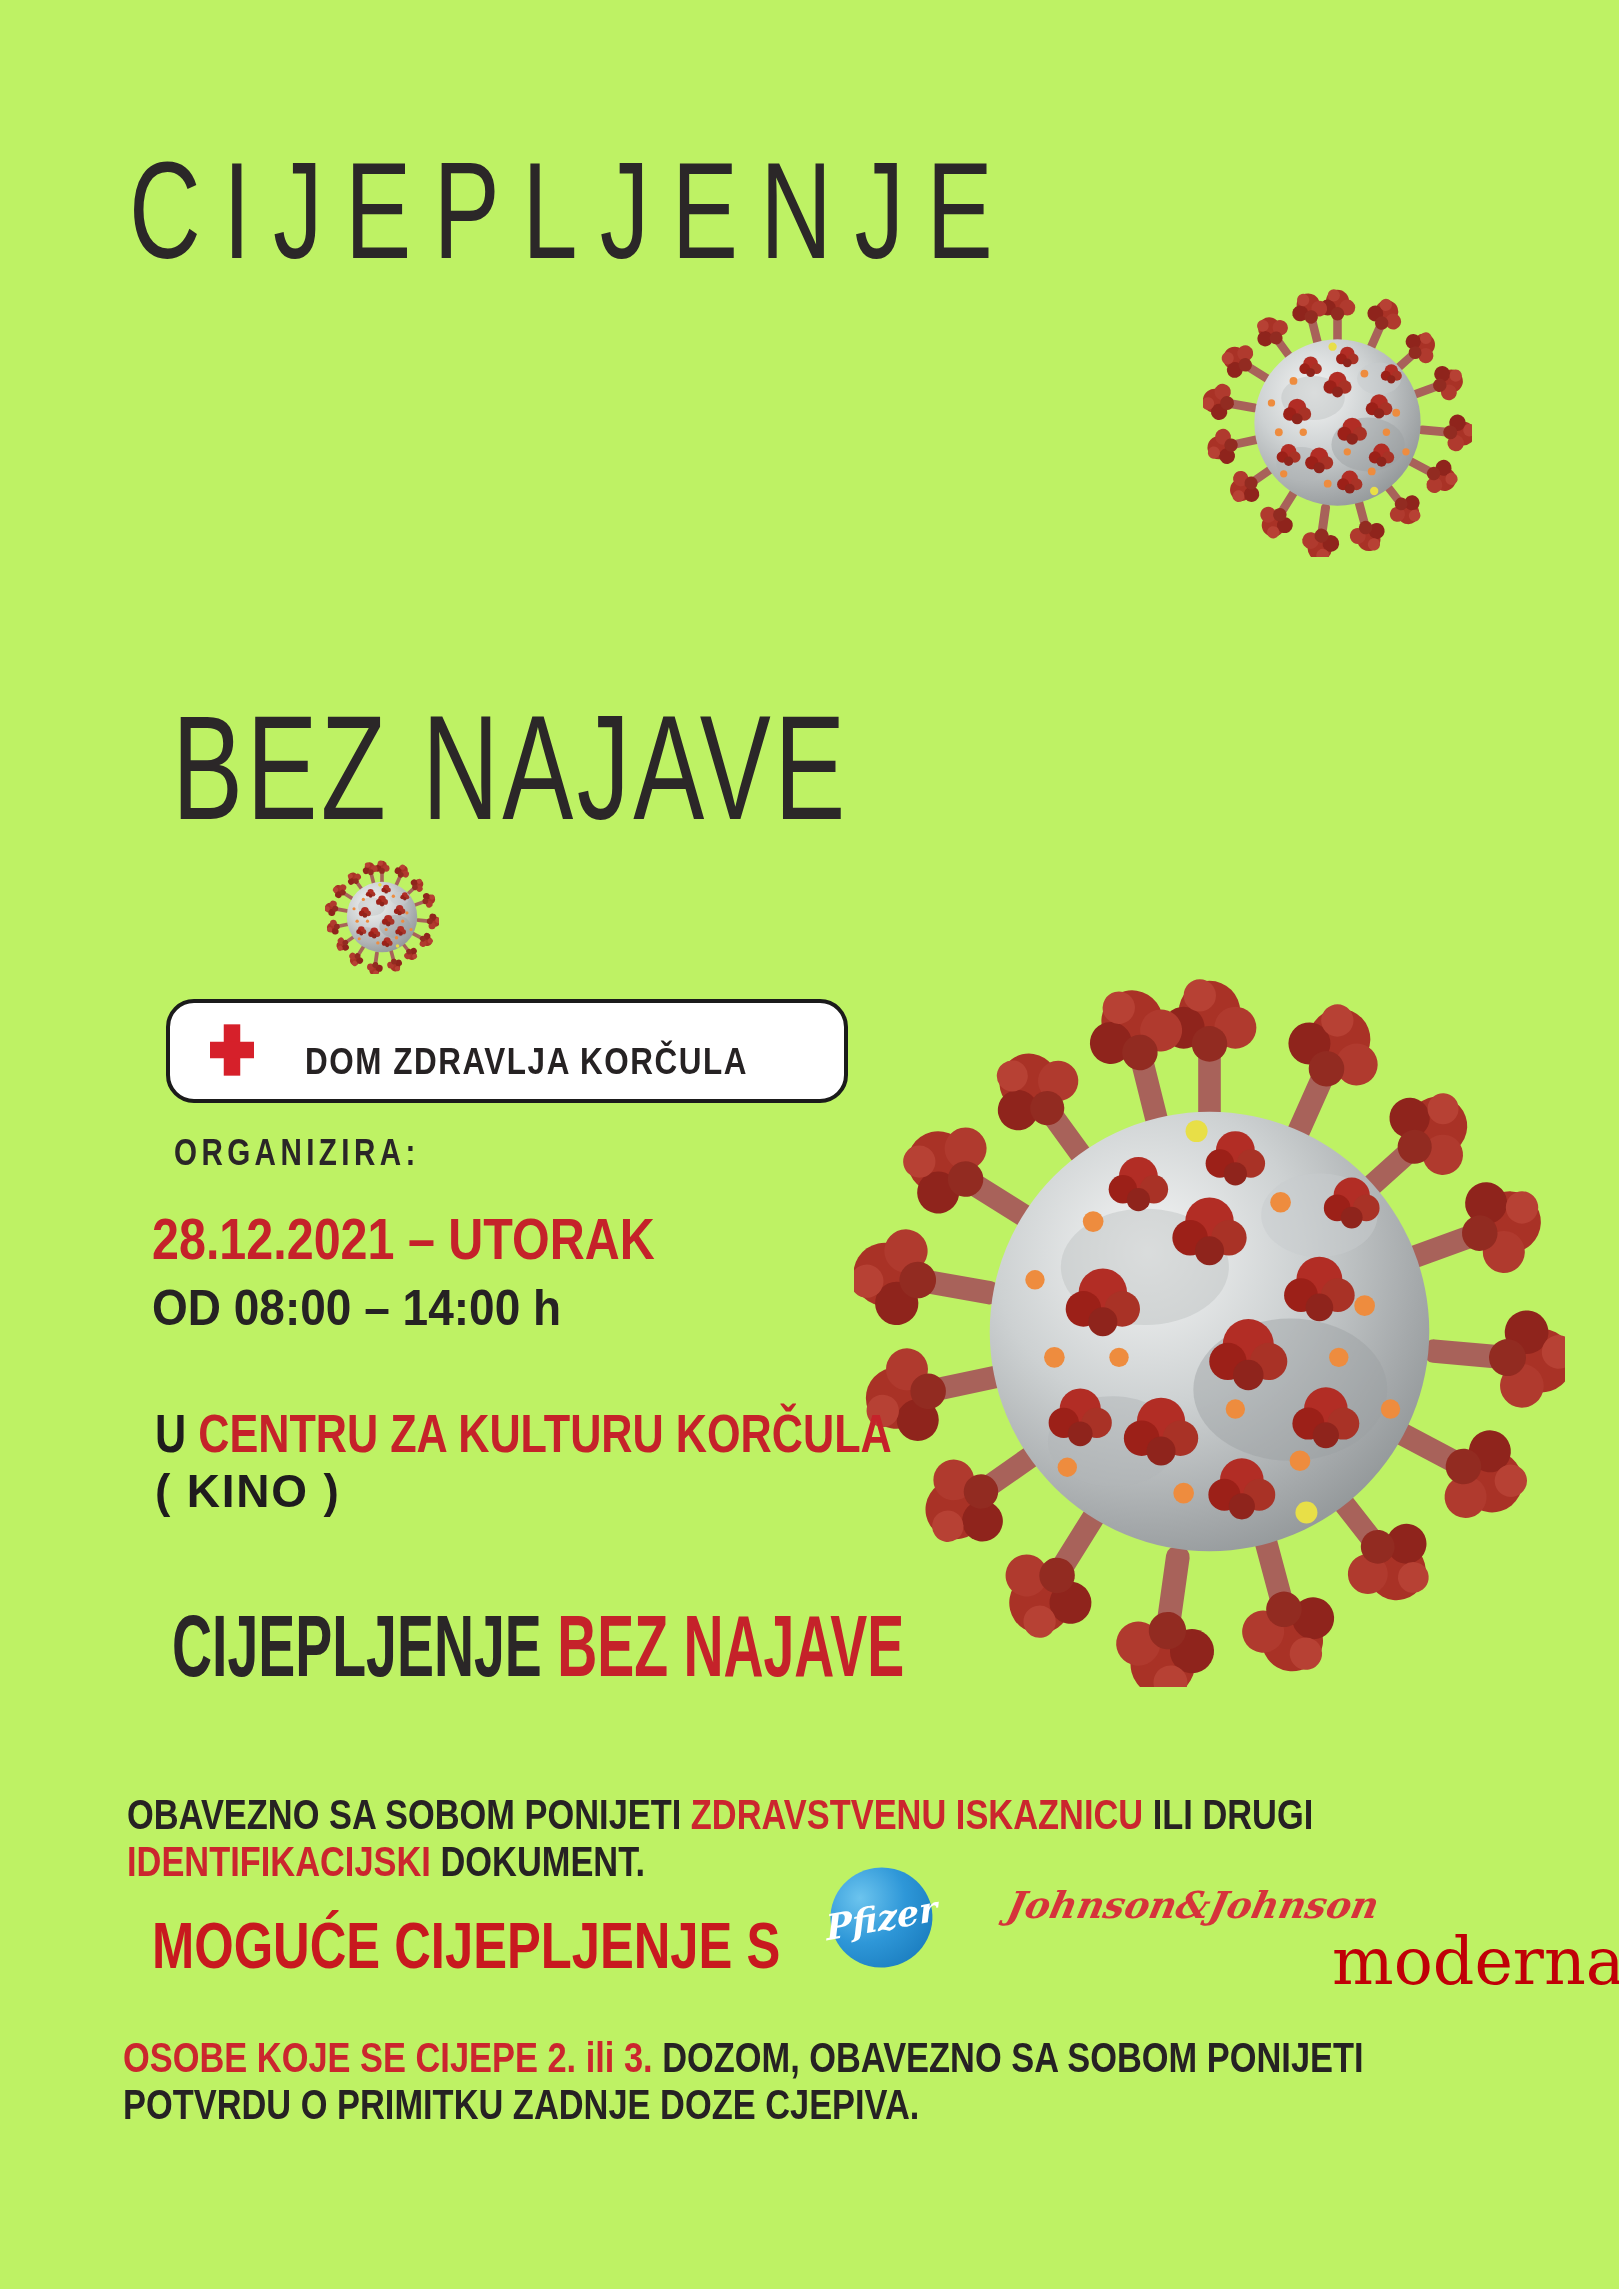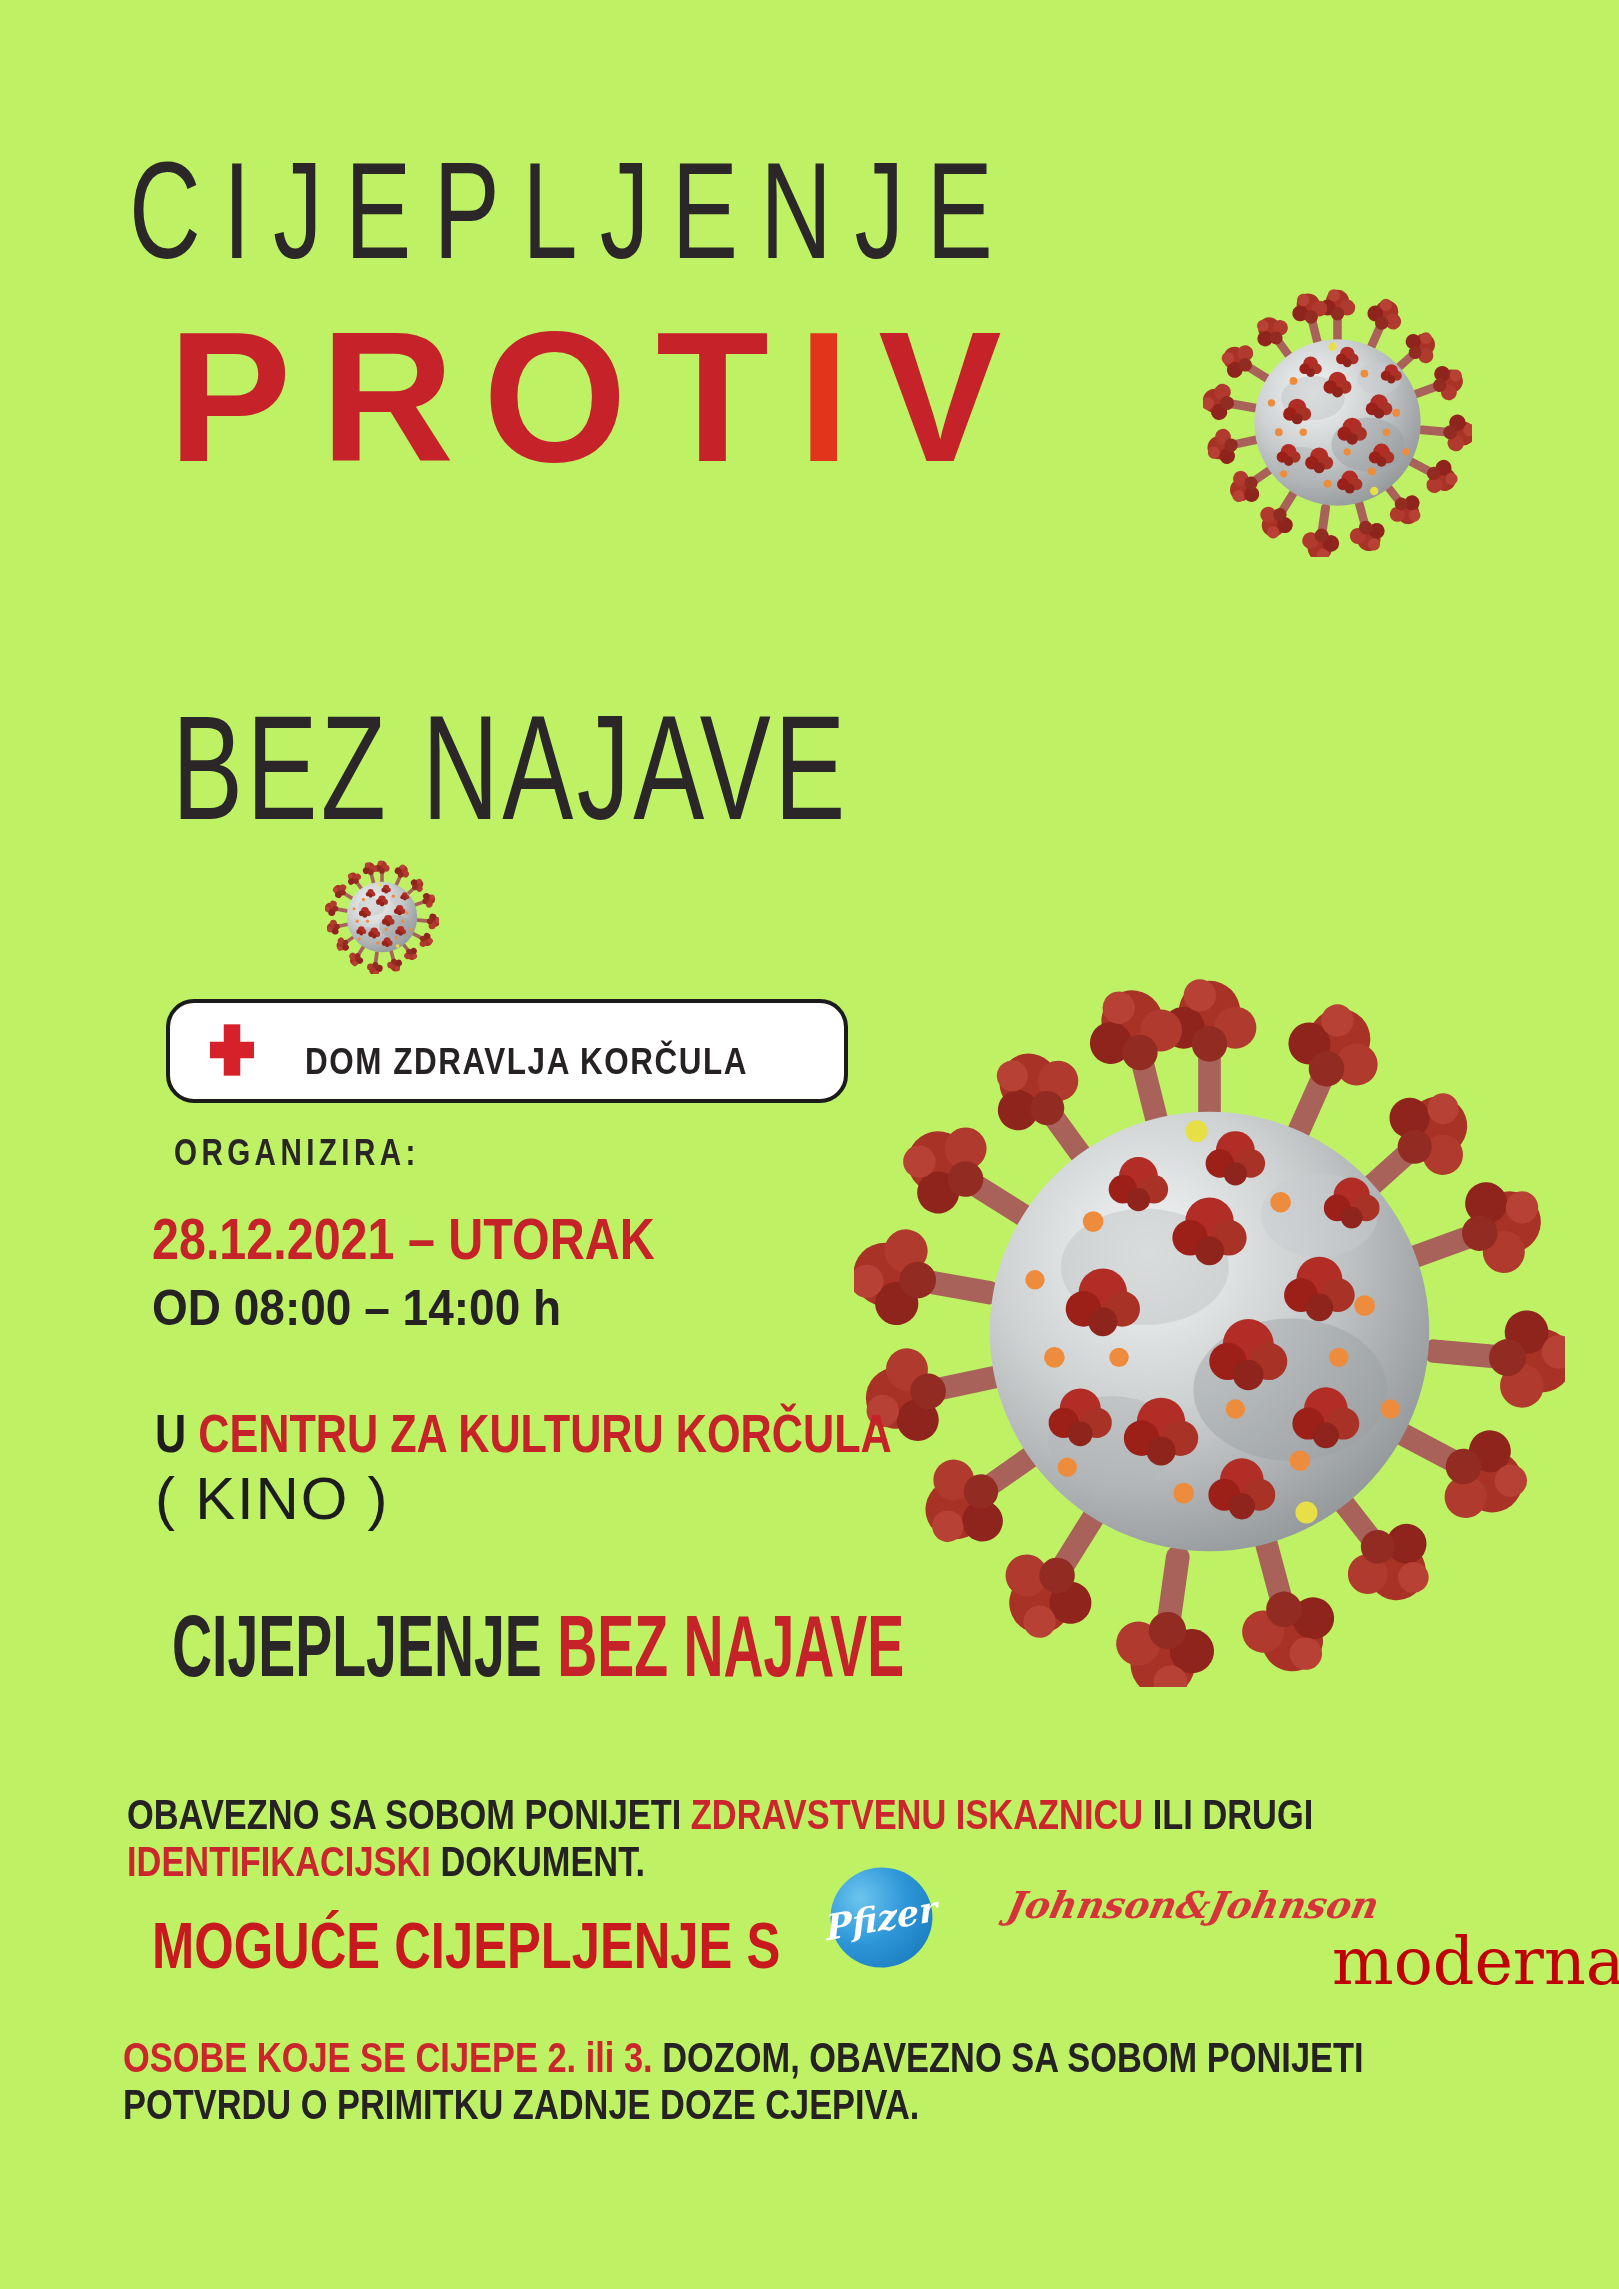--- a/index.html
+++ b/index.html
@@ -22,21 +22,21 @@
   #orgbox{left:166px;top:999px;width:674px;height:96px;border:4.6px solid #1b1b1b;border-radius:28px;background:#fff;}
   #crossicon{left:210px;top:1024px;}
   #orglabel{left:305px;top:1041px;font-size:37px;font-weight:700;color:#262223;letter-spacing:1.8px;transform:scaleX(0.85);}
   #organizira{left:174px;top:1132px;font-size:37px;font-weight:700;color:#2a2627;letter-spacing:5.5px;transform:scaleX(0.8);}
 
   
   #dateline{left:152px;top:1206px;font-size:57px;font-weight:700;color:#c5222a;transform:scaleX(0.85);}
   #timeline{left:152px;top:1279px;font-size:50px;font-weight:700;color:#262223;transform:scaleX(0.92);}
   #locline{left:155px;top:1402px;font-size:54px;font-weight:700;transform:scaleX(0.8);color:#c5222a;}
   #locline .dark{color:#1f1c1d;}
-  #kinoline{left:155px;top:1464px;font-size:60px;font-weight:400;color:#1f1c1d;letter-spacing:1.8px;}
+  #kinoline{left:155px;top:1464px;font-size:46px;font-weight:700;color:#1f1c1d;letter-spacing:1.8px;}
 
   
   #banner{left:172px;top:1595px;font-size:88px;font-weight:700;transform:scaleX(0.63);color:#2a2627;}
   #banner .red{color:#c5222a;}
 
   
   .para{position:absolute;font-size:43px;font-weight:700;line-height:1.1;color:#262223;
         transform:scaleX(0.8);transform-origin:left top;white-space:normal;}
   #para1{left:127px;top:1791px;width:1680px;}
   #para2{left:123px;top:2034px;width:1652px;}
@@ -131,21 +131,20 @@
           <circle cx="56" cy="24" r="3" fill="#ee8c3e"></circle>
           <circle cx="-44" cy="42" r="3" fill="#ee8c3e"></circle>
           <circle cx="-4" cy="-62" r="3.4" fill="#e8df47"></circle>
           <circle cx="30" cy="56" r="3.4" fill="#e8df47"></circle>
         </g>
       </symbol>
     </defs>
   </svg>
 
   <div class="abs t-thin" id="t1">CIJEPLJENJE</div>
-  <div class="abs t-redbig" id="t2"><span>PROT</span><span class="i-bright">I</span><span>V</span></div>
   <div class="abs t-thin" id="t4">BEZ NAJAVE</div>
 
   <svg class="virus" style="left:1203px;top:288px;width:269px;height:269px" viewBox="0 0 292 292" width="269" height="269">
       <use href="#virus"></use>
     </svg>
   <svg class="virus" style="left:325px;top:860px;width:114px;height:114px" viewBox="0 0 124 124" width="114" height="114">
       <use href="#virus"></use>
     </svg>
   <svg class="virus" style="left:854px;top:976px;width:711px;height:711px" viewBox="0 0 770 770" width="711" height="711">
       <use href="#virus"></use>

